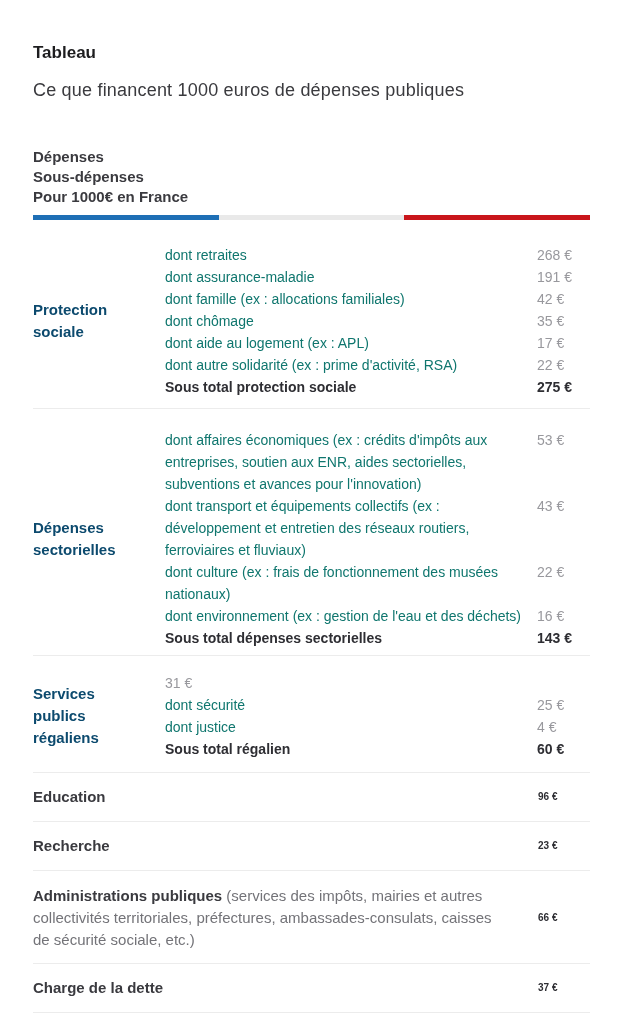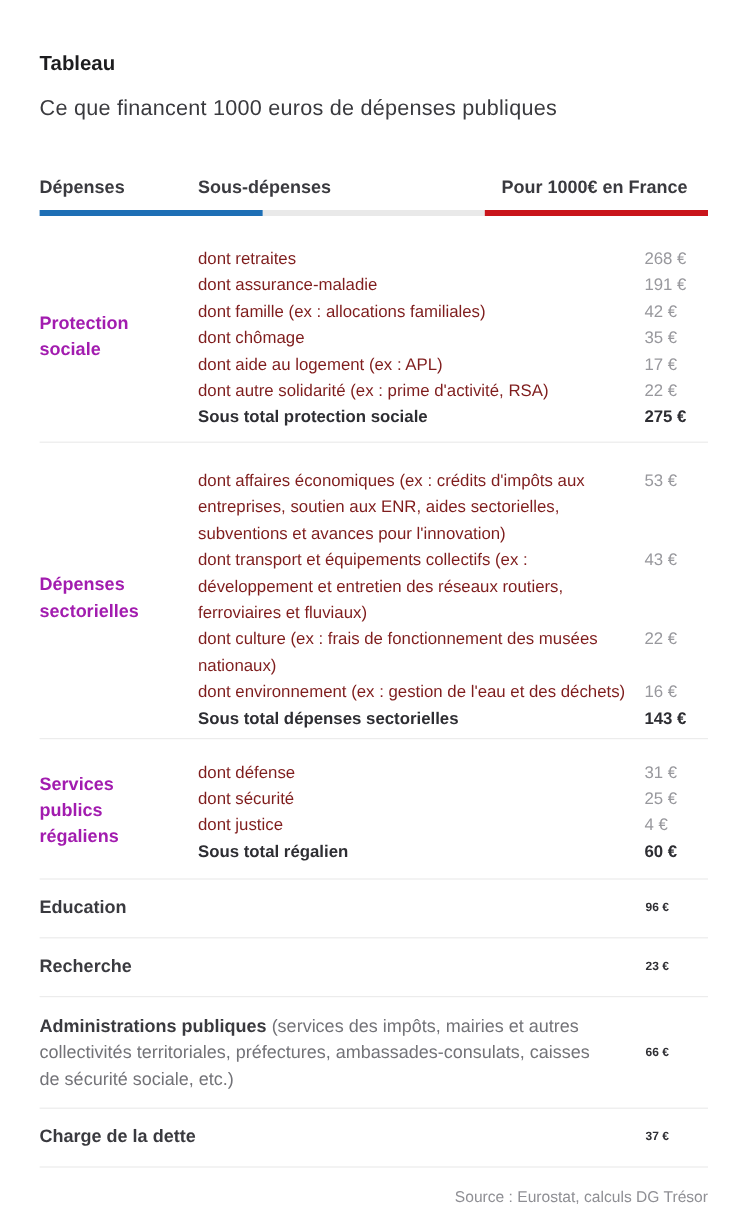--- a/index.html
+++ b/index.html
@@ -7,40 +7,40 @@
   body {
     width:620px; height:1024px;
     font-family:"Liberation Sans", sans-serif;
     color:#3a3a3f;
   }
   .page { width:620px; height:1024px; padding:18px 30px 0 33px; overflow:hidden; }
 
   .title { font-size:17px; font-weight:700; color:#1d1d1f; line-height:24px;margin-top:23px; }
   .subtitle { font-size:18px; font-weight:400; color:#3a3a3e; line-height:26px; margin-top:12px; letter-spacing:.2px; }
 
-  .thead { display:flex; margin-top:44px; font-size:15px; font-weight:700; color:#3a3a3f; line-height:20px; }
+  .thead { display:flex; margin-top:44px; font-size:15px; font-weight:700; color:#3a3a3f; line-height:20px;flex-direction:column; }
   .thead .c1 { width:132px; }
   .thead .c2 { flex:1; }
   .thead .c3 { padding-right:17px; }
 
   .tricolor { display:flex; height:5px; margin-top:8px; }
   .tricolor div { flex:1; }
 
   .sec { border-bottom:1px solid #ececec; }
   .sec-grid { display:grid; grid-template-columns:132px 1fr; }
   .sec.s1 { padding:24px 0 10px; }
   .sec.s2 { padding:20px 0 6px; }
   .sec.s3 { padding:16px 0 12px; }
   .sec.single { padding:13px 0; }
   .sec.admin { padding:14px 0 12px; }
 
-  .cat { font-size:15px; font-weight:700; color:#a21caf; line-height:22px; align-self:center; padding-right:14px; }
+  .cat { font-size:15px; font-weight:700; color:#0c4a6e; line-height:22px; align-self:center; padding-right:14px; }
 
   .sr { display:grid; grid-template-columns:372px 1fr; align-items:start; line-height:22px; }
-  .sl { font-size:14px; color:#7f1d1d; padding-right:10px; }
+  .sl { font-size:14px; color:#0f766e; padding-right:10px; }
   .sv { font-size:14px; color:#98989d; white-space:nowrap; }
   .sr.total .sl, .sr.total .sv { color:#2e2e33; font-weight:700; }
 
   .single-grid { display:grid; grid-template-columns:1fr 52px; align-items:center; line-height:22px; }
   .cat-wide { font-size:15px; font-weight:700; color:#3a3a3f; }
   .val-bold { font-size:10px; font-weight:700; color:#2e2e33; white-space:nowrap; }
 
   .admin-par { font-size:15px; line-height:22px; color:#737378; max-width:470px; }
   .admin-par b { color:#3a3a3f; font-weight:700; }
 
@@ -128,21 +128,20 @@
         </div>
       </div>
     </div>
   </div>
 
   <div class="sec s3">
     <div class="sec-grid">
       <div class="cat">Services publics régaliens</div>
       <div class="rows">
         <div class="sr">
-          <div class="sl">dont défense</div>
           <div class="sv">31 €</div>
         </div>
         <div class="sr">
           <div class="sl">dont sécurité</div>
           <div class="sv">25 €</div>
         </div>
         <div class="sr">
           <div class="sl">dont justice</div>
           <div class="sv">4 €</div>
         </div>

